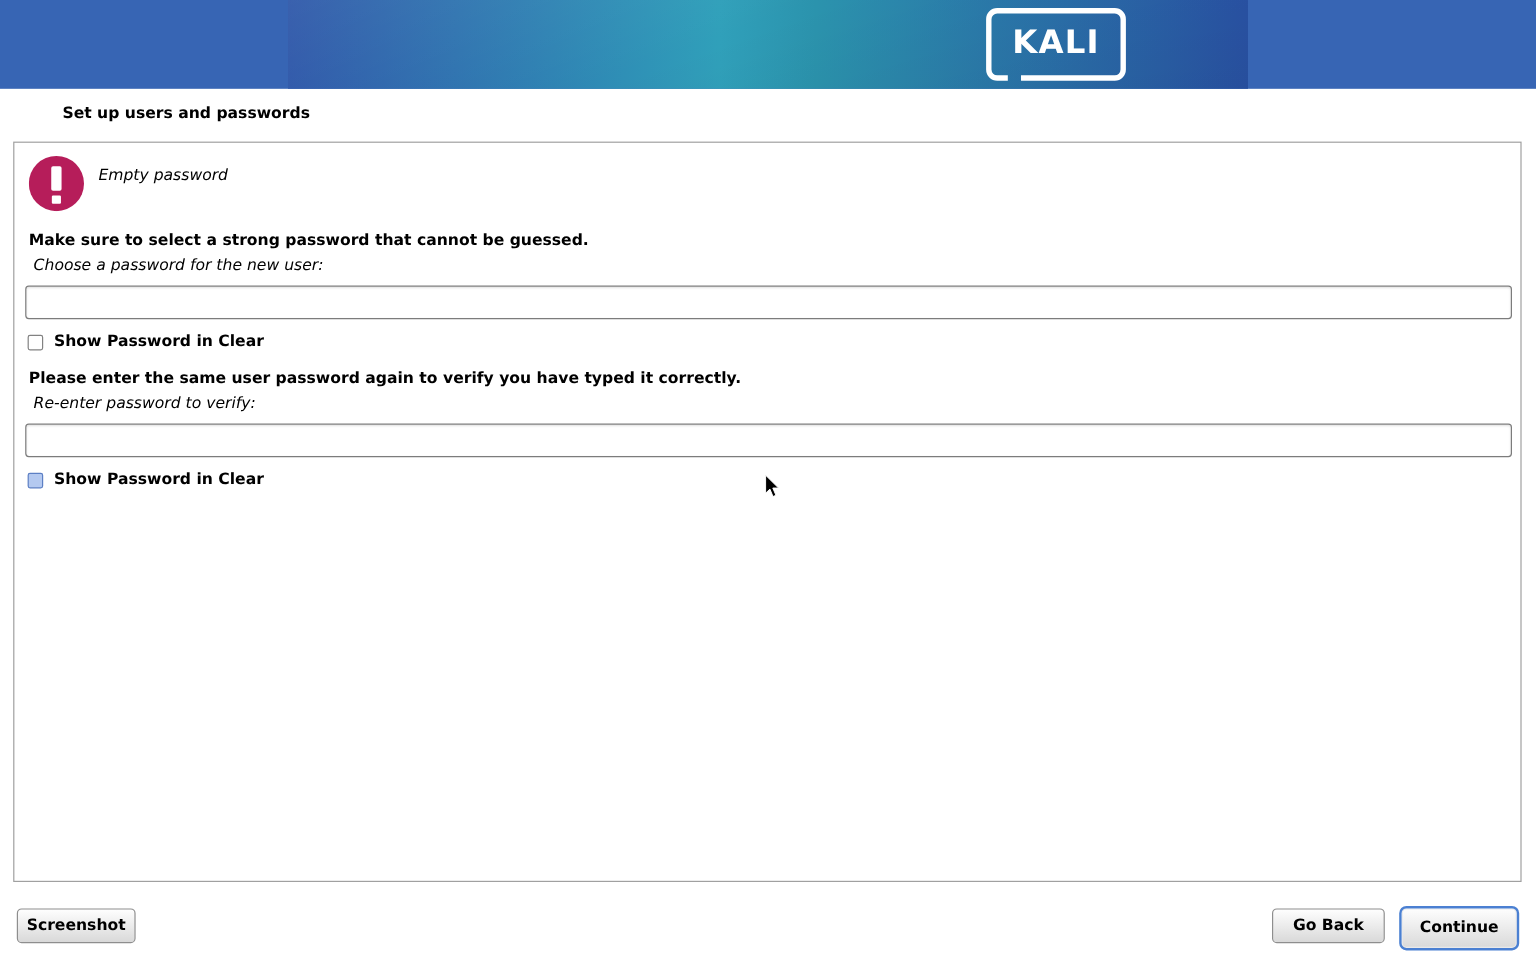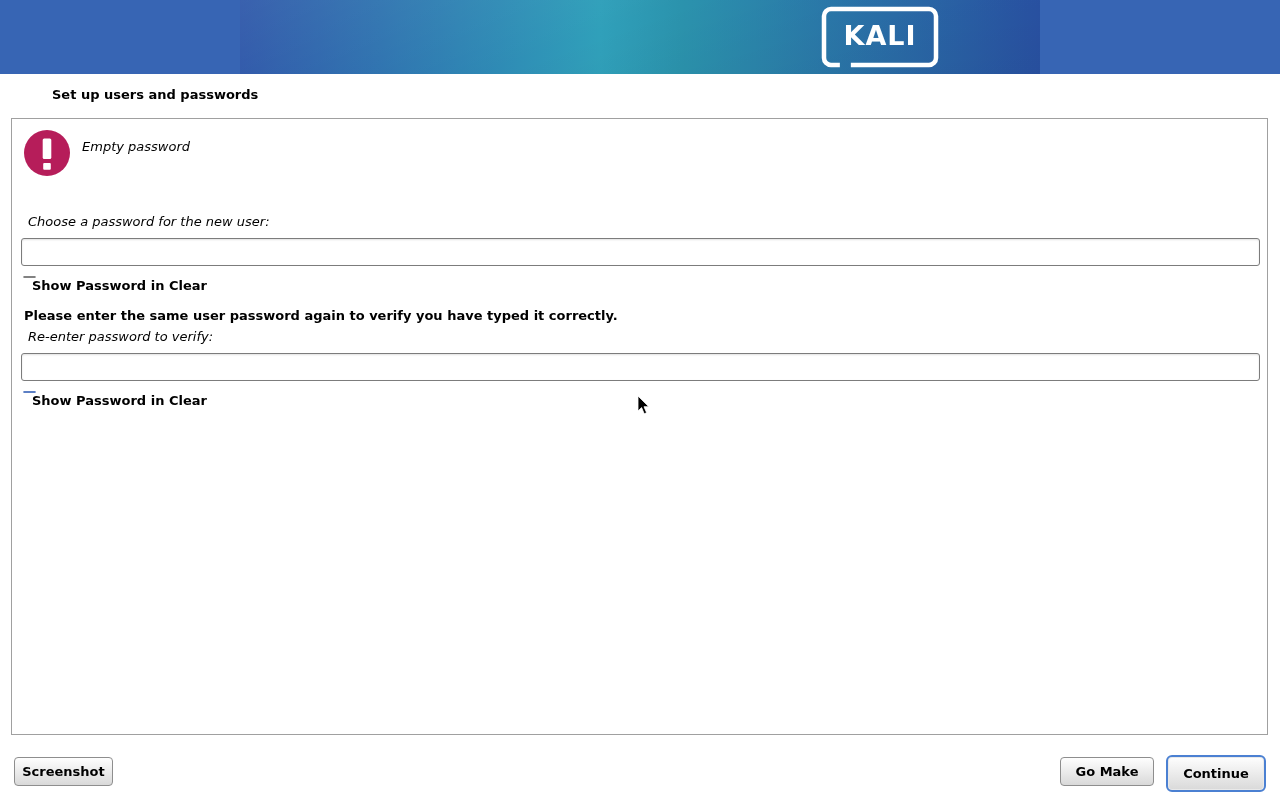--- a/index.html
+++ b/index.html
@@ -64,21 +64,21 @@
   .text-input {
     position:absolute; left:9px; width:1239px; height:28px;
     border:1px solid #7c7c7c; border-radius:3px; background:#fff;
     box-shadow: inset 0 1px 2px rgba(0,0,0,0.12);
     font-family:inherit; font-size:13px; padding:0 6px; outline:none;
   }
   .text-input-1 { top:119px; }
   .text-input-2 { top:234px; }
   .checkbox-row {
     position:absolute; left:11px; height:16px;
-    display:flex; align-items:flex-start; cursor:default;flex-direction:column;
+    display:flex; align-items:flex-end; cursor:default;
   }
   .checkbox-row-1 { top:157px; }
   .checkbox-row-2 { top:272px; }
   .checkbox {
     display:inline-block; width:13px; height:13px;
     border:1px solid #828282; border-radius:2px; background:#fff;
   }
   .checkbox.focused {
     background:#b4c9f0; border-color:#5c7fc4;
   }
@@ -126,38 +126,39 @@
 
     <span class="error-icon">
       <svg width="46" height="46" viewBox="0 0 46 46">
         <circle cx="23" cy="23" r="23" fill="#b61d5a"></circle>
         <rect x="18.7" y="8.5" width="8.6" height="20.5" rx="1.5" fill="#ffffff"></rect>
         <rect x="19.2" y="33" width="7.6" height="6.8" rx="1" fill="#ffffff"></rect>
       </svg>
     </span>
     <div class="error-title">Empty password</div>
 
+    <p class="prompt prompt-1">Make sure to select a strong password that cannot be guessed.</p>
     <p class="field-label field-label-1">Choose a password for the new user:</p>
     <input class="text-input text-input-1" type="password" value="" style="">
     <div class="checkbox-row checkbox-row-1">
       <span class="checkbox"></span>
       <span class="checkbox-label">Show Password in Clear</span>
     </div>
 
     <p class="prompt prompt-2">Please enter the same user password again to verify you have typed it correctly.</p>
     <p class="field-label field-label-2">Re-enter password to verify:</p>
     <input class="text-input text-input-2" type="password" value="" style="">
     <div class="checkbox-row checkbox-row-2">
       <span class="checkbox focused"></span>
       <span class="checkbox-label">Show Password in Clear</span>
     </div>
 
   </main>
 
   <button class="btn btn-screenshot">Screenshot</button>
-  <button class="btn btn-goback">Go Make</button>
+  <button class="btn btn-goback">Go Back</button>
   <button class="btn btn-continue">Continue</button>
 
   <svg class="cursor" width="13" height="19" viewBox="0 0 13 19">
     <polygon points="1,0 1,15 4.6,11.6 7.2,17.8 9.6,16.7 7,10.7 11.8,10.7" fill="#000" stroke="#fff" stroke-width="0.8"></polygon>
   </svg>
 
 </div>
 
 </body></html>

